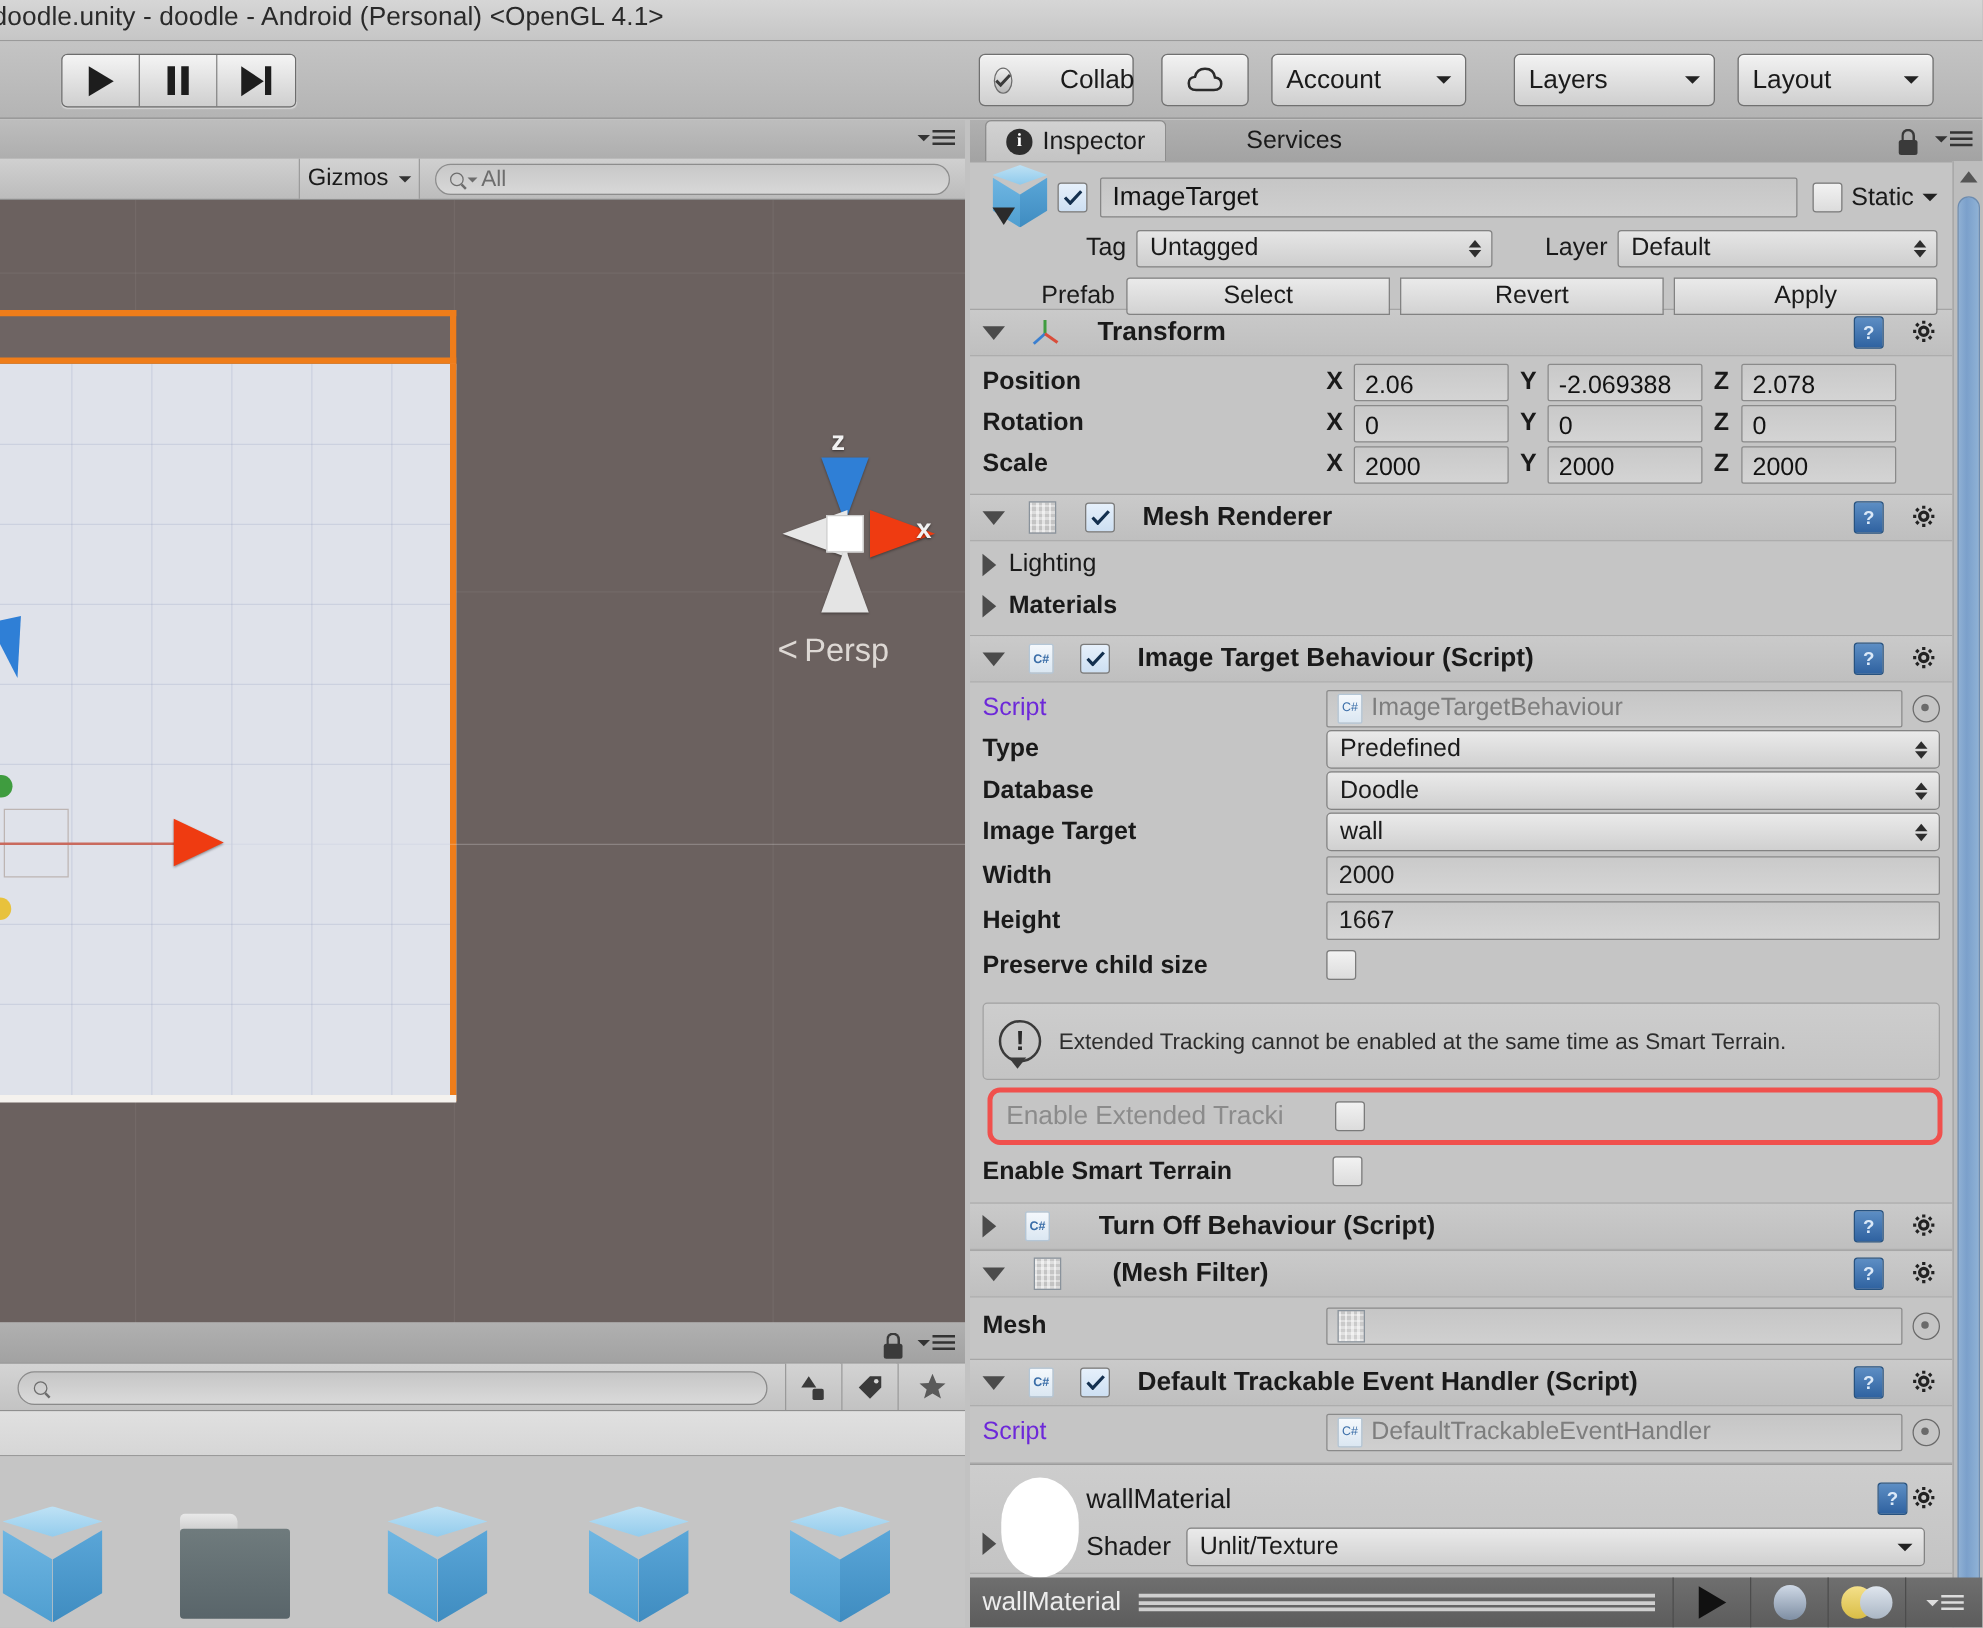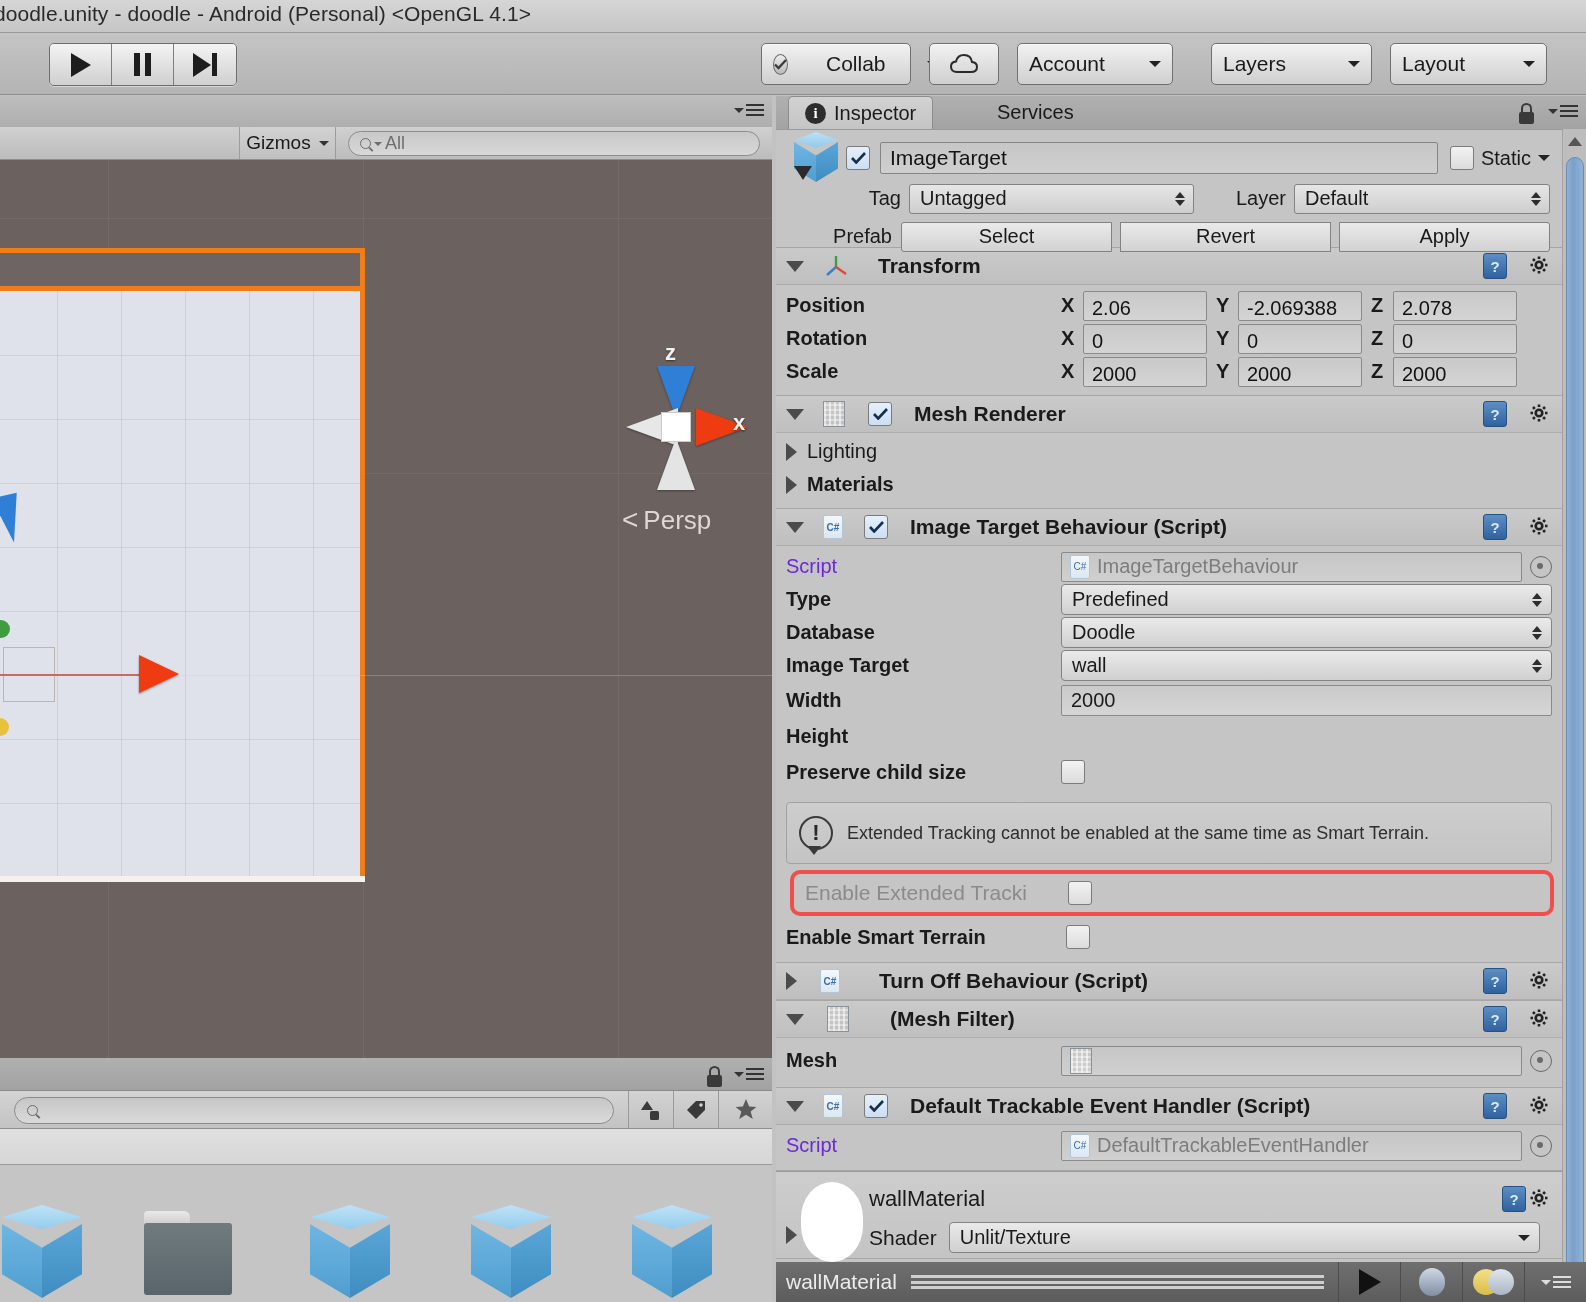--- a/index.html
+++ b/index.html
@@ -55,21 +55,21 @@
   .tbbtn {
     position:absolute; top:10px; height:42px;
     background:linear-gradient(#f2f2f2,#cfcfcf);
     border:1px solid #707070; border-radius:5px;
     display:flex; align-items:center;
     font-size:21px; color:#1a1a1a;
     cursor:default; white-space:nowrap;
     box-shadow:0 1px 0 rgba(255,255,255,.5) inset;
   }
   .caret-sm { width:0;height:0;border-left:6px solid transparent;border-right:6px solid transparent;border-top:6px solid #222; }
-  .collabbtn { left:761px; width:150px; padding-left:11px;gap:32px; }
+  .collabbtn { left:783px; width:124px; padding-left:11px;gap:32px; }
   .collab-check {
     width:21px;height:21px;border-radius:50%;
     background:linear-gradient(#efefef,#b9b9b9);
     border:1px solid #6c6c6c; margin-right:6px;
     display:flex;align-items:center;justify-content:center;
   }
   .collab-check svg { display:block; }
   .cloudbtn { left:929px; width:70px; justify-content:center; }
   .accountbtn { left:1017px; width:156px; padding:0 11px; justify-content:space-between; }
   .layersbtn { left:1211px; width:161px; padding:0 11px; justify-content:space-between; }
@@ -892,20 +892,23 @@
             </div>
           </div>
           <div class="prow" style="height:36px">
             <span class="plabel">Width</span>
             <div class="tallfield">
                 <span>2000</span>
               </div>
           </div>
           <div class="prow" style="height:36px">
             <span class="plabel">Height</span>
+            <div class="tallfield">
+                <span>1667</span>
+              </div>
           </div>
           <div class="prow" style="height:36px">
             <span class="plabel">Preserve child size</span>
             <span class="cb"></span>
           </div>
         </div>
 
         <div class="helpbox">
           <span class="warnicon">!</span>
           <span class="helptext">Extended Tracking cannot be enabled at the same time as Smart Terrain.</span>

